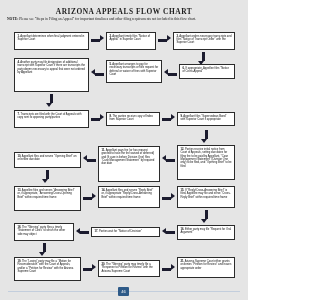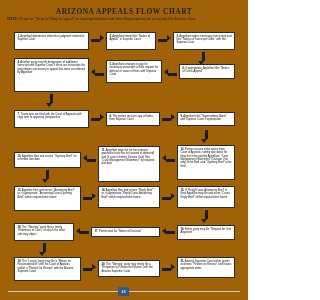--- a/index.html
+++ b/index.html
@@ -2,21 +2,21 @@
 <html><head>
 <meta charset="utf-8">
 <style>
   html,body{margin:0;padding:0;}
   body{
     width:248px;height:300px;overflow:hidden;
     background:#ffffff;
     font-family:"Liberation Sans", sans-serif;
     -webkit-font-smoothing:none;
   }
-  #page{position:relative;width:248px;height:300px;background:#a16207;padding-left:48px;}
+  #page{position:relative;width:248px;height:300px;background:#e5e5e5;padding-left:48px;}
 
   
   #title{
     position:absolute;left:0;top:7px;width:248px;
     text-align:center;
     font-family:"Liberation Serif", serif;
     font-size:7.4px;font-weight:700;letter-spacing:.55px;
     color:#1d1d1d;
   }
   #note{

